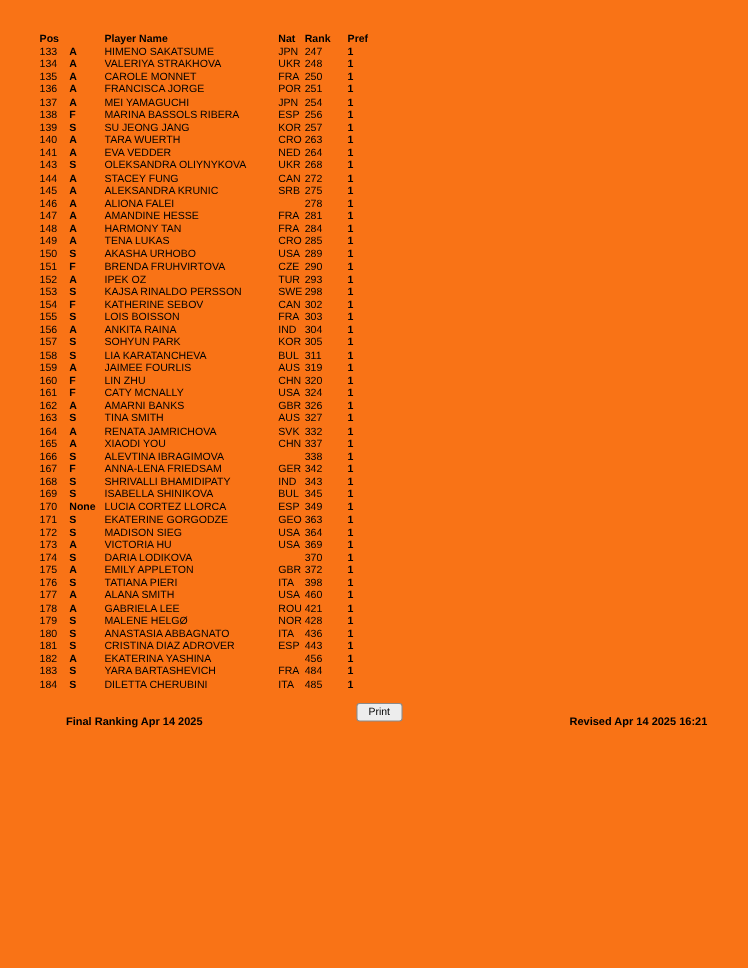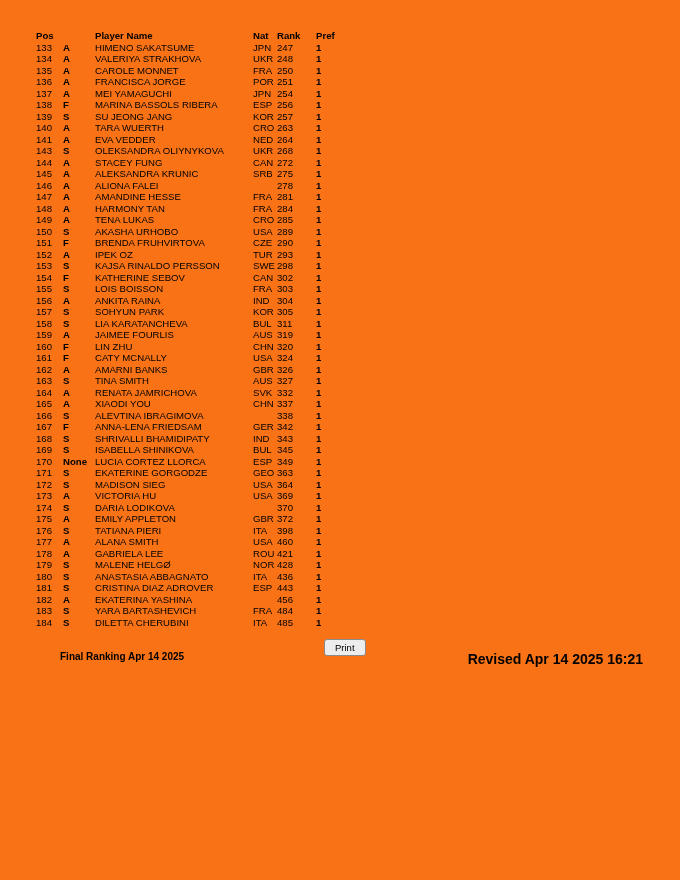--- a/index.html
+++ b/index.html
@@ -39,21 +39,21 @@
     border-radius: 3px;
     padding: 1px 10px;
     cursor: pointer;
   }
   .footer-left {
     position: absolute; left: 36px; top: 651px;
     font-size: 10px; font-weight: bold; white-space: nowrap; margin-left: 24px;
   }
   .footer-right {
     position: absolute; right: 37px; top: 651px;
-    font-size: 14px; font-weight: bold; white-space: nowrap; margin-left: 40px;
+    font-size: 10px; font-weight: bold; white-space: nowrap; margin-left: 40px;
   }
 </style>
 </head>
 <body style="background: rgb(255, 255, 255); color: rgb(0, 0, 0);">
 
 <div class="page">
 
   <table class="ranking-table">
     <thead>
       <tr>

